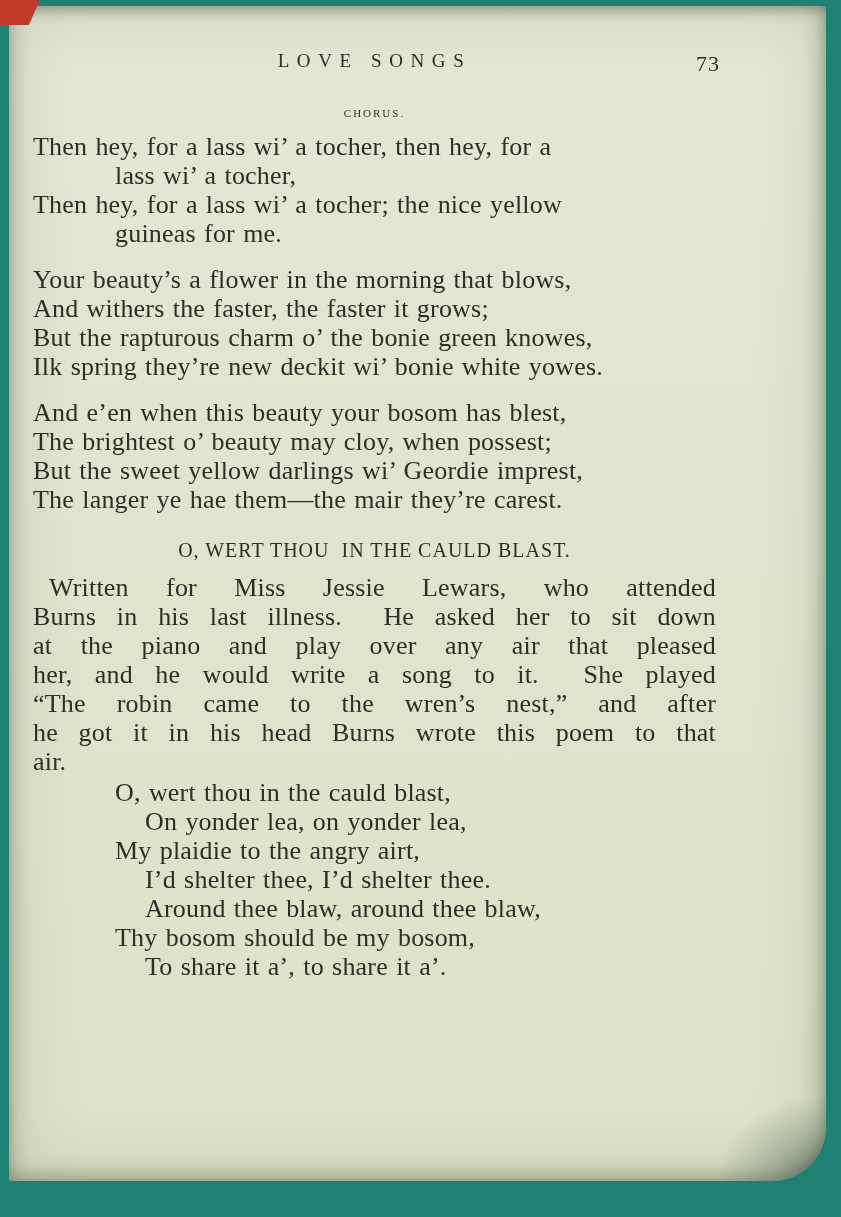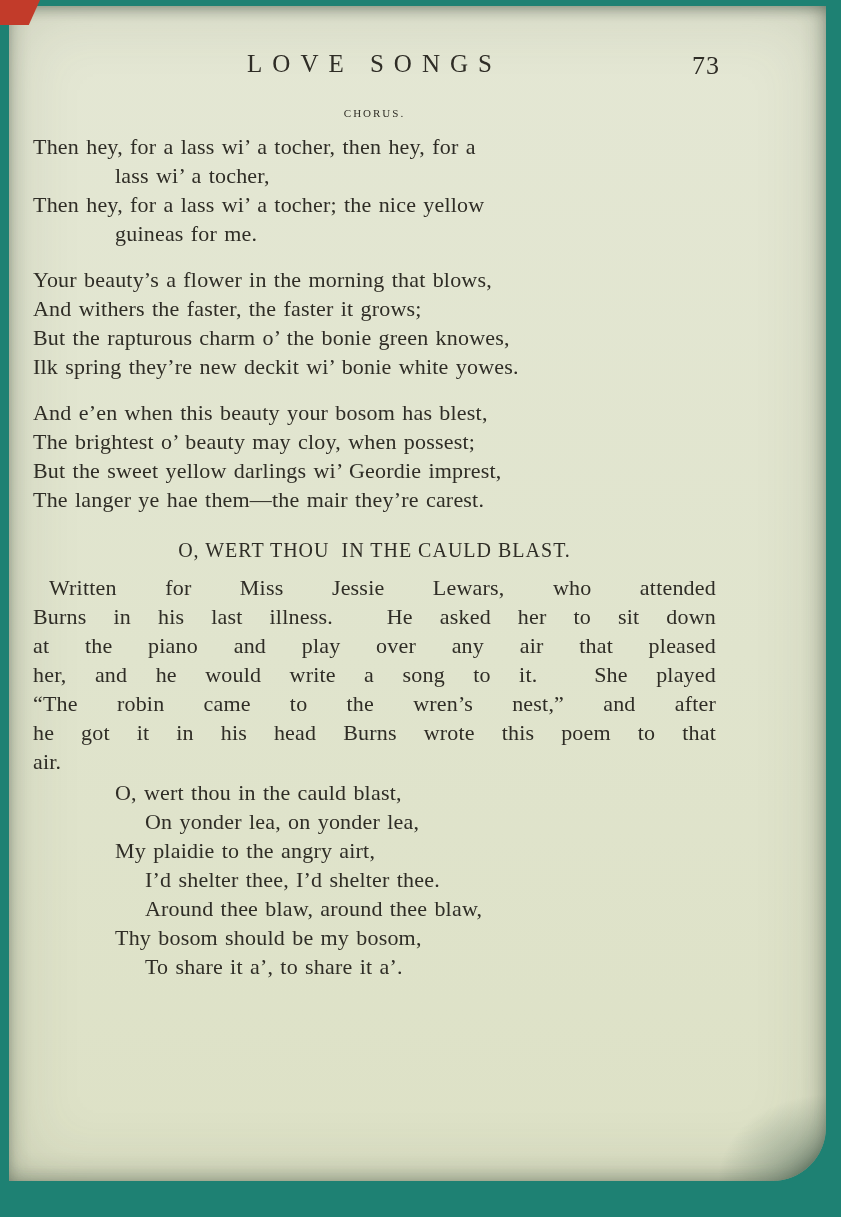--- a/index.html
+++ b/index.html
@@ -45,34 +45,34 @@
     content:"";
     position:absolute;right:0;bottom:0;
     width:170px;height:140px;
     background:radial-gradient(150px 120px at 100% 100%,rgba(25,60,48,.45),rgba(25,60,48,0) 72%);
     border-bottom-right-radius:54px;
     pointer-events:none;
   }
   .header{position:relative;height:32px;}
   .title{
     display:block;text-align:center;
-    font-size:25px;letter-spacing:.40em;
+    font-size:19px;letter-spacing:.40em;
     white-space:pre-wrap;
   }
   .page-number{
     position:absolute;right:-4px;top:1px;
-    font-size:26px;letter-spacing:1px;margin-left:11px;
+    font-size:22px;letter-spacing:1px;margin-left:11px;
   }
   .chorus-heading{
     margin-top:25px;
     text-align:center;
     font-size:11px;letter-spacing:2px;
   }
   .line,.pline,.iline{
-    font-size:22px;line-height:29px;
+    font-size:26px;line-height:29px;
     white-space:pre-wrap;
     letter-spacing:.2px;word-spacing:1.5px;
   }
   .verse{margin-top:13px;}
   .verse .cont{padding-left:82px;}
   .stanza{margin-top:17px;}
   .section-heading{
     margin-top:25px;
     text-align:center;
     font-size:20px;letter-spacing:1px;

